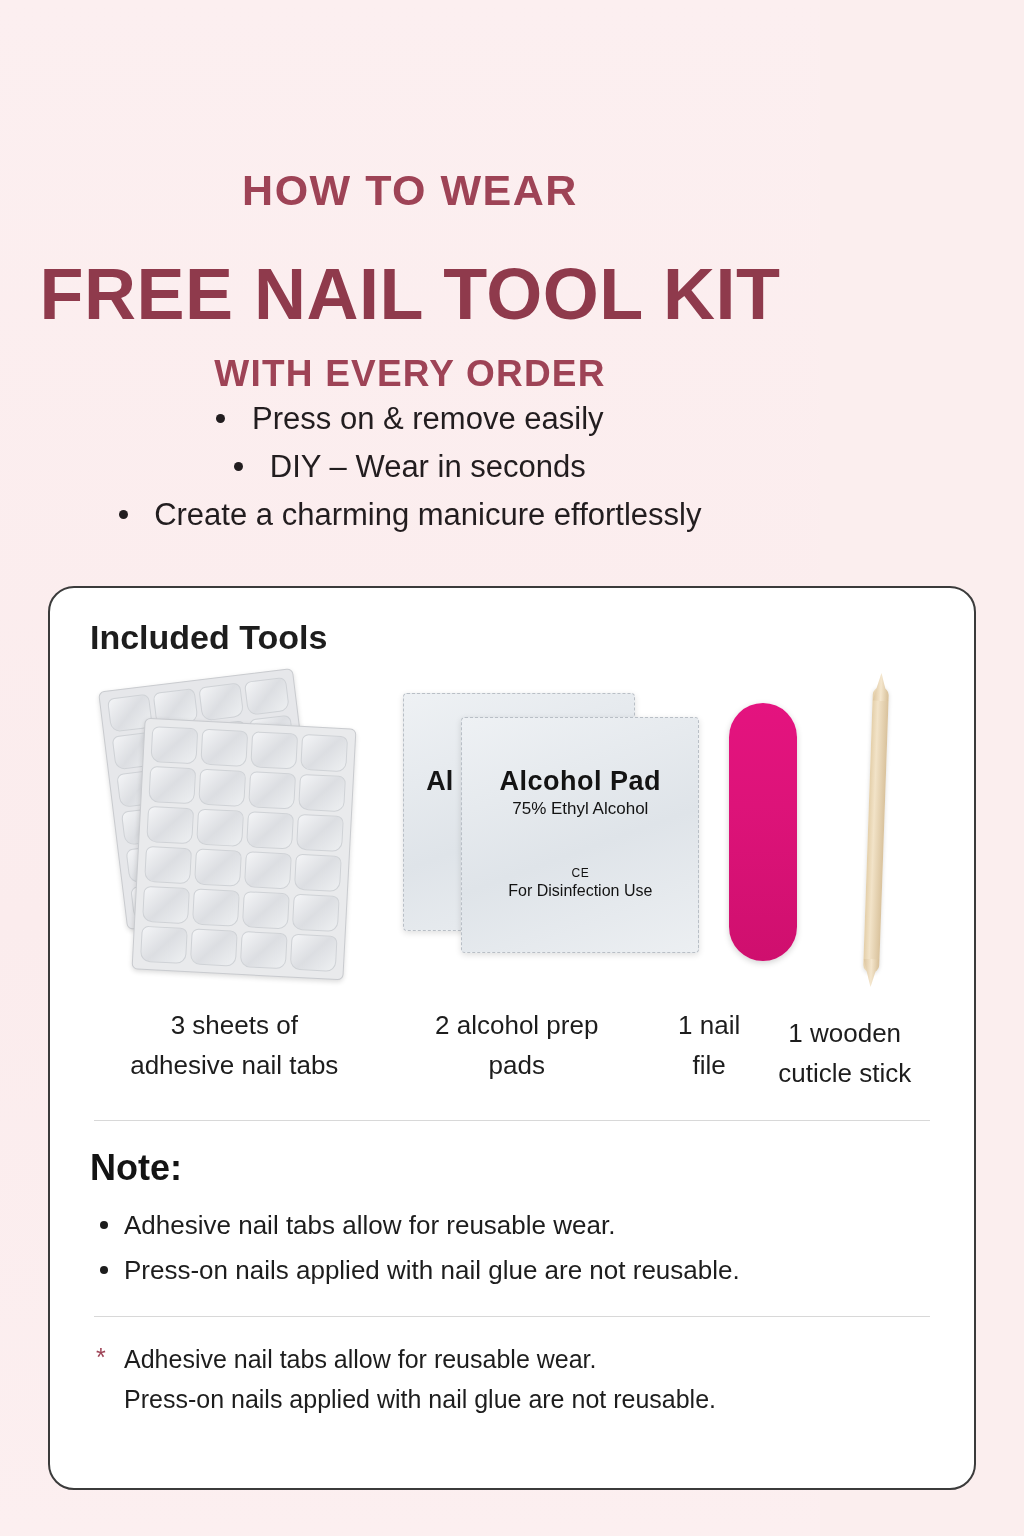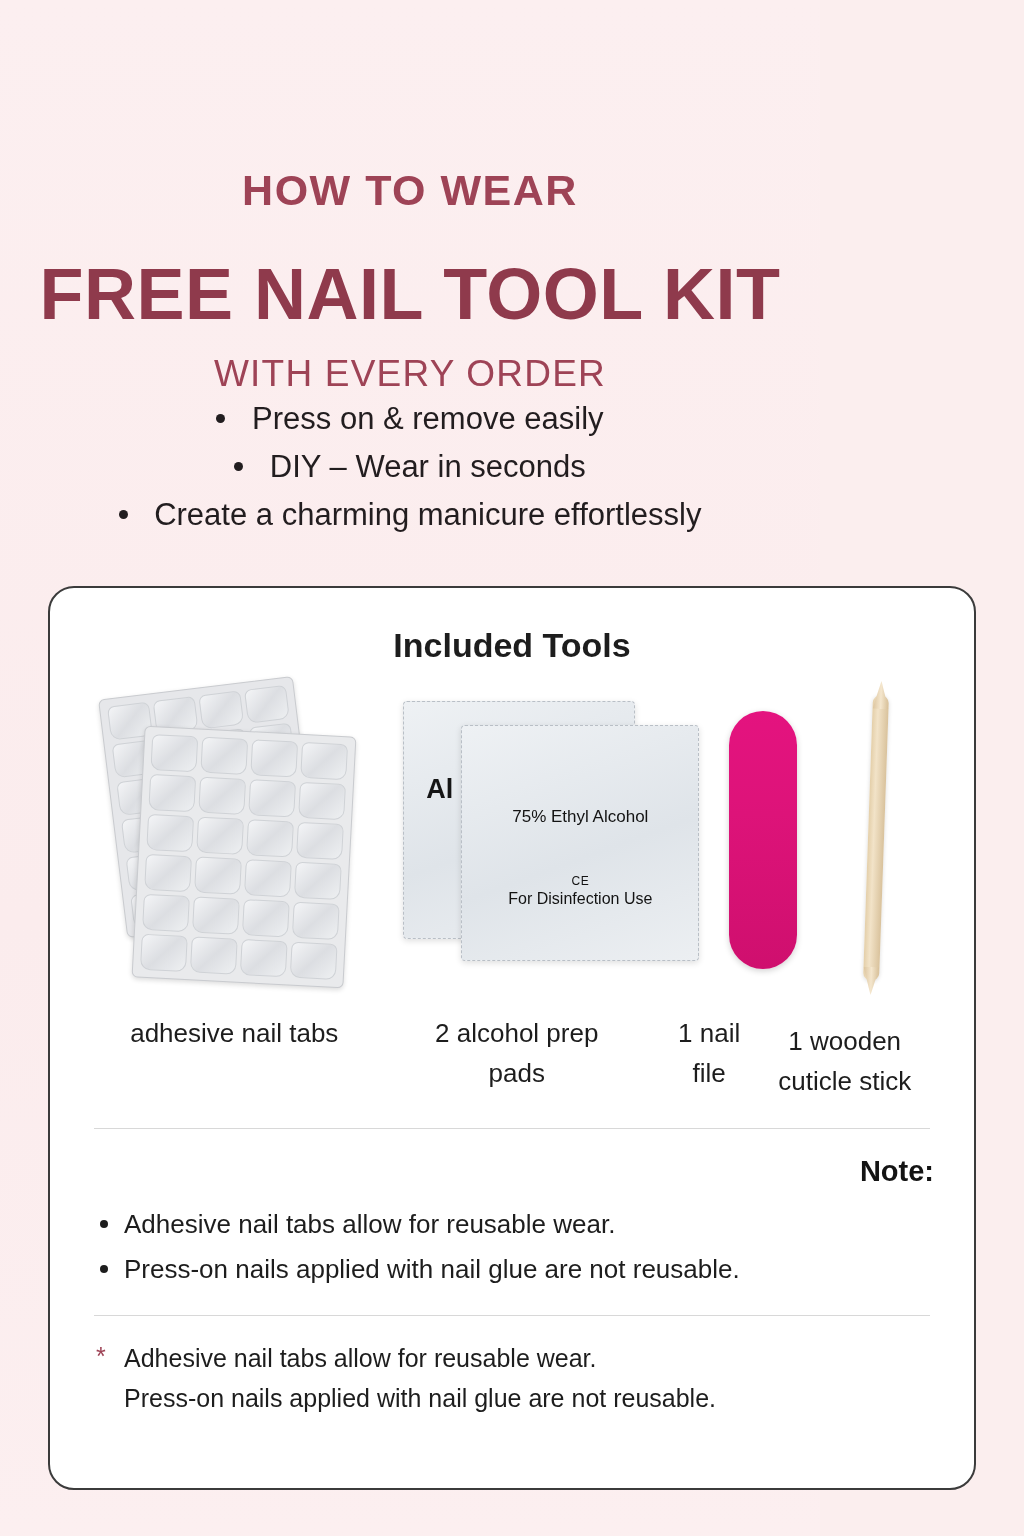--- a/index.html
+++ b/index.html
@@ -33,21 +33,21 @@
     margin-top: 44px;
     font-size: 72px;
     font-weight: bold;
     letter-spacing: 0.5px;
     color: #8f3a4c;
     line-height: 1.05;
   }
   .h-sub {
     margin-top: 20px;
     font-size: 37px;
-    font-weight: normal;
+    font-weight: bold;
     letter-spacing: 1.2px;
     color: #9e4356;
   }
 
   
   .benefits {
     text-align: center;
     color: #221d1f;
   }
   .benefit {
@@ -72,25 +72,25 @@
     left: 48px;
     top: 586px;
     width: 928px;
     height: 904px;
     background: #ffffff;
     border: 2px solid #3b3b3b;
     border-radius: 26px;
     padding: 26px 40px 0 40px;
   }
   .card-title {
-    text-align: center;
+    text-align: left;
     font-size: 34px;
     font-weight: bold;
     color: #1d1d1d;
-    margin-top: 12px;
+    margin-top: 4px;
   }
 
   
   .tools {
     display: flex;
     align-items: flex-end;
     justify-content: space-between;
     margin-top: 22px;
     height: 300px;
     padding: 0 4px;
@@ -185,24 +185,23 @@
   .cap { font-size: 26px; line-height: 1.55; text-align: center; }
   .cap.w1 { width: 296px; }
   .cap.w2 { width: 300px; }
   .cap.w3 { width: 106px; }
   .cap.w4 { width: 180px; margin-top: 8px; }
 
   .divider { height: 1px; background: #d8d8d8; margin: 26px 4px 0 4px; }
 
   .note-title {
     margin-top: 26px;
-    font-size: 29px;
+    font-size: 36px;
     font-weight: bold;
     color: #141414;
-    text-align: right;
   }
   .note-list { margin-top: 14px; }
   .note-item {
     font-size: 26px;
     color: #1d1d1d;
     line-height: 1.75;
     padding-left: 34px;
     position: relative;
   }
   .note-item .bdot {
@@ -309,37 +308,39 @@
             <div class="cell"></div>
             <div class="cell"></div>
         </div>
       </div>
 
       <div class="tool pads-wrap">
         <div class="pad back">
           <div class="pad-hidden-title">Al</div>
         </div>
         <div class="pad front">
+          <div class="pad-text pad-title">Alcohol  Pad</div>
           <div class="pad-text pad-sub">75% Ethyl Alcohol</div>
           <div class="pad-text pad-ce">CE</div>
           <div class="pad-text pad-use">For Disinfection Use</div>
         </div>
       </div>
 
       <div class="tool file-wrap">
         <div class="file"></div>
       </div>
 
       <div class="tool stick-wrap">
         <div class="stick"></div>
       </div>
     </div>
 
     <div class="captions">
       <div class="cap w1">
+        <div>3 sheets of</div>
         <div>adhesive nail tabs</div>
       </div>
       <div class="cap w2">
         <div>2 alcohol prep</div>
         <div>pads</div>
       </div>
       <div class="cap w3">
         <div>1 nail</div>
         <div>file</div>
       </div>

